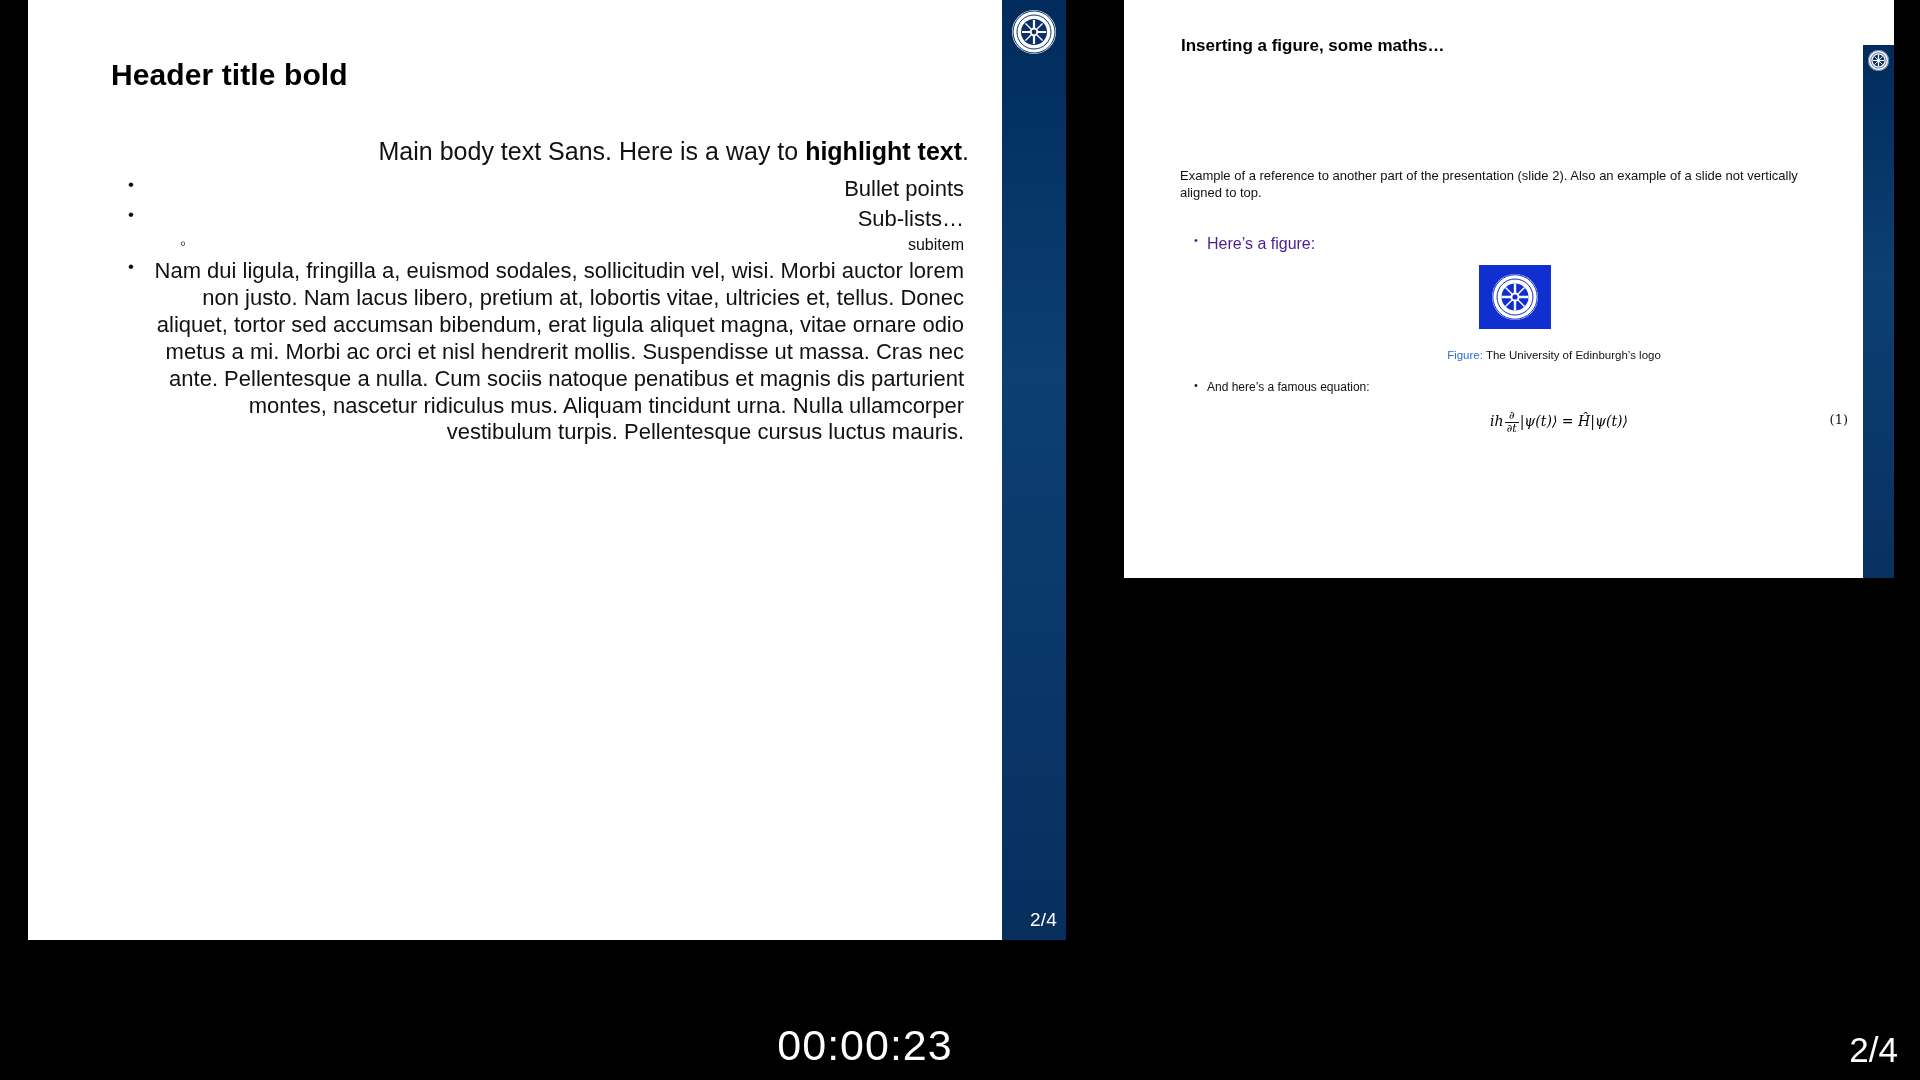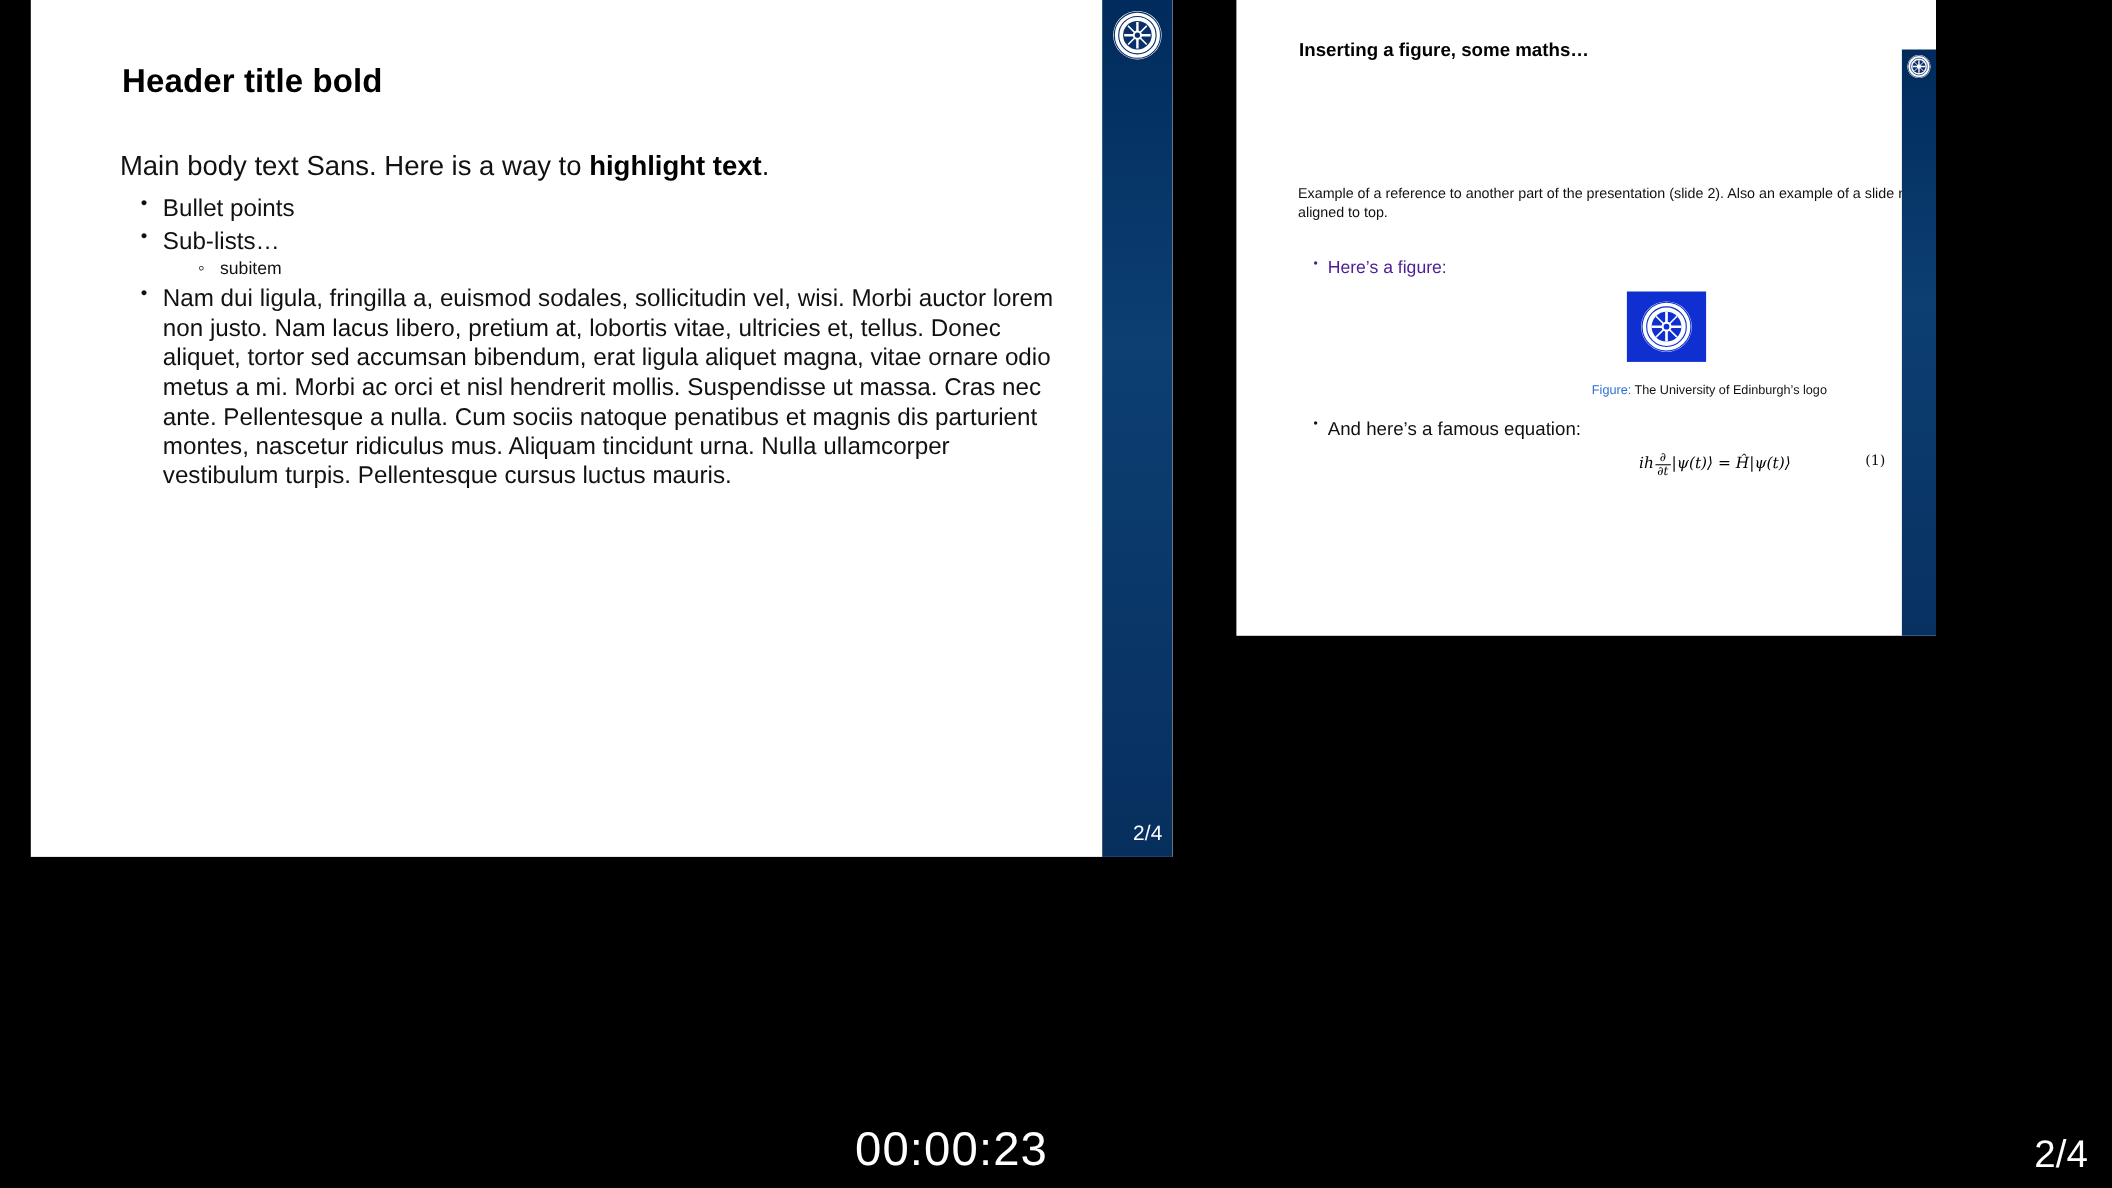--- a/index.html
+++ b/index.html
@@ -17,23 +17,24 @@
     height: 1080px;
     background: #000;
   }
 
   
   .slide-current {
     position: absolute;
     left: 28px;
     top: 0px;
     width: 1038px;
-    height: 779px;
+    height: 940px;
     background: #ffffff;
     overflow: hidden;
+    text-align: right;
   }
   .slide-sidebar {
     position: absolute;
     right: 0;
     top: 0;
     width: 64px;
     height: 100%;
     background: linear-gradient(to bottom, #002b5c 0%, #0d3f73 40%, #072f5e 100%);
   }
   .slide-sidebar.small { width: 31px; margin-top: 45px; }
@@ -123,21 +124,21 @@
     font-size: 17px;
     color: #111;
   }
   .longpara { line-height: 1.22; }
 
   
   .slide-next {
     position: absolute;
     left: 1124px;
     top: 0px;
-    width: 636px;
+    width: 770px;
     height: 578px;
     background: #ffffff;
     overflow: hidden;
   }
   .title-next {
     position: absolute;
     left: 57px;
     top: 36px;
     font-size: 17px;
     font-weight: bold;
@@ -191,21 +192,21 @@
     width: 420px;
     text-align: center;
     font-size: 11.5px;
     color: #111;
   }
   .fig-caption .lbl { color: #2e6fd6; }
   .eqn-bullet {
     position: absolute;
     left: 68px;
     top: 380px;
-    font-size: 17px;
+    font-size: 12px;
     color: #111;
     padding-left: 15px;
   }
   .eqn-bullet::before {
     content: "\2022";
     position: absolute;
     left: 2px;
     top: -1px;
     font-size: 11px;
   }

